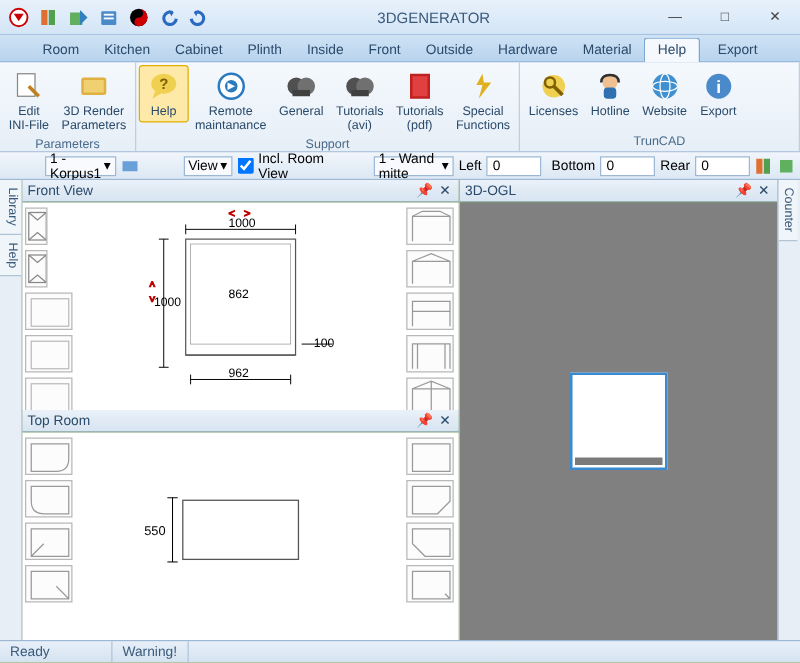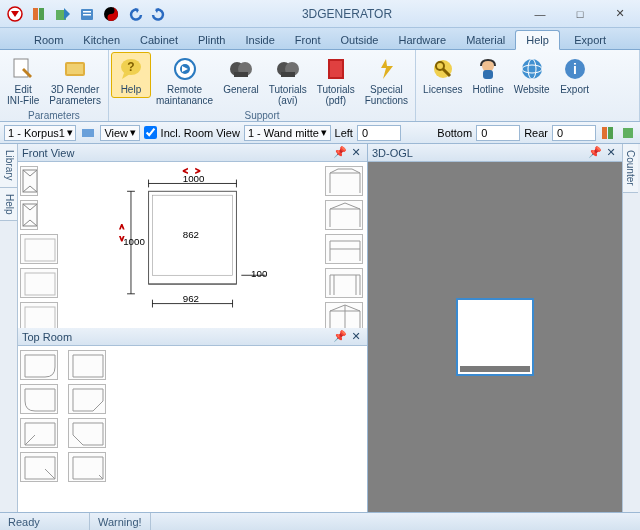--- a/index.html
+++ b/index.html
@@ -21,21 +21,21 @@
 .group { border-right: 1px solid #bcd0e4; display: flex; flex-direction: column; }
 .group-items { flex: 1; display: flex; align-items: flex-start; padding: 2px 2px 0; gap: 0; }
 .group-label { text-align: center; font-size: 10px; color: #4a6a8a; padding: 1px 0 2px; }
 .rbtn { display: flex; flex-direction: column; align-items: center; padding: 2px 4px; cursor: pointer; border: 1px solid transparent; border-radius: 3px; min-width: 40px; }
 .rbtn.highlight { background: #ffe9a8; border: 1px solid #e0b000; }
 .rbtn-icon { width: 28px; height: 28px; display: flex; align-items: center; justify-content: center; }
 .rbtn-label { font-size: 10px; color: #2a4a6a; text-align: center; line-height: 1.1; margin-top: 1px; white-space: pre; }
 
 .toolbar { height: 22px; background: linear-gradient(#f0f5fb,#dce8f4); border-bottom: 1px solid #9cb8d4; display: flex; align-items: center; gap: 4px; padding: 0 4px; font-size: 11px; }
 .tb-field { background: #fff; border: 1px solid #9cb8d4; padding: 1px 4px; height: 16px; font-size: 11px; }
-.tb-drop { background: #f8fafd; border: 1px solid #9cb8d4; padding: 1px 3px; height: 16px; font-size: 11px; display: inline-flex; align-items: center; gap: 2px; }
+.tb-drop { background: #f8fafd; border: 1px solid #9cb8d4; padding: 1px 3px; height: 16px; font-size: 11px; display: inline-flex; align-items: center; gap: 2px; margin-left: 32px; }
 .tb-icon { width: 16px; height: 16px; display: inline-flex; align-items: center; justify-content: center; }
 
 .workspace { height: 368px; display: flex; background: #4d7c0f; position: relative; }
 .sidetabs-l { width: 18px; background: #e8eef5; border-right: 1px solid #b0c4d8; display: flex; flex-direction: column; }
 .sidetab { writing-mode: vertical-rl; text-orientation: mixed; padding: 6px 2px; font-size: 10px; color: #3a5a7a; border-bottom: 1px solid #b0c4d8; background: #f0f5fa; cursor: pointer; }
 .sidetabs-r { width: 18px; background: #e8eef5; border-left: 1px solid #b0c4d8; }
 
 .panels-left { width: 350px; display: flex; flex-direction: column; border-right: 1px solid #9cb8d4; }
 .panel-head { height: 18px; background: linear-gradient(#eaf1f9,#d7e4f1); border-bottom: 1px solid #a8c0d8; display: flex; align-items: center; padding: 0 4px; font-size: 11px; color: #2a4a6a; }
 .panel-head .spacer { flex: 1; }
@@ -259,20 +259,21 @@
       <div class="rbtn">
           <div class="rbtn-icon">
             <svg width="26" height="26">
               <circle cx="13" cy="13" r="10" fill="#4a8aca"></circle>
               <text x="13" y="18" font-size="14" text-anchor="middle" fill="#fff" font-weight="bold">i</text>
             </svg>
           </div>
           <div class="rbtn-label">Export</div>
         </div>
     </div>
+    <div class="group-label">TrunCAD</div>
   </div>
 </div>
 
 <div class="toolbar">
   <span class="tb-drop">
       <span>1 - Korpus1</span> 
       <span>▾</span>
     </span>
   <span class="tb-icon">
       <svg width="14" height="14">
@@ -424,20 +425,29 @@
             <svg>
               <path d="M4 4 L34 4 L34 26 L4 26 Z M4 26 L14 16" fill="none" stroke="#999"></path>
             </svg>
           </div>
         <div class="thumb">
             <svg>
               <path d="M4 4 L34 4 L34 26 L4 26 Z M34 26 L24 16" fill="none" stroke="#999"></path>
             </svg>
           </div>
       </div>
+      <div class="drawing">
+        <svg width="100%" height="100%" viewBox="0 0 250 160">
+          <line class="dim-line" x1="72" y1="50" x2="72" y2="100"></line>
+            <line class="dim-line" x1="68" y1="50" x2="76" y2="50"></line>
+            <line class="dim-line" x1="68" y1="100" x2="76" y2="100"></line>
+          <text x="50" y="79" class="dim-text">550</text>
+          <rect x="80" y="52" width="90" height="46" fill="#fff" stroke="#555"></rect>
+        </svg>
+      </div>
       <div class="thumbs right">
         <div class="thumb">
             <svg>
               <path d="M4 4 L34 4 L34 26 L4 26 Z" fill="none" stroke="#999"></path>
             </svg>
           </div>
         <div class="thumb">
             <svg>
               <path d="M4 4 L34 4 L34 16 L24 26 L4 26 Z" fill="none" stroke="#999"></path>
             </svg>

